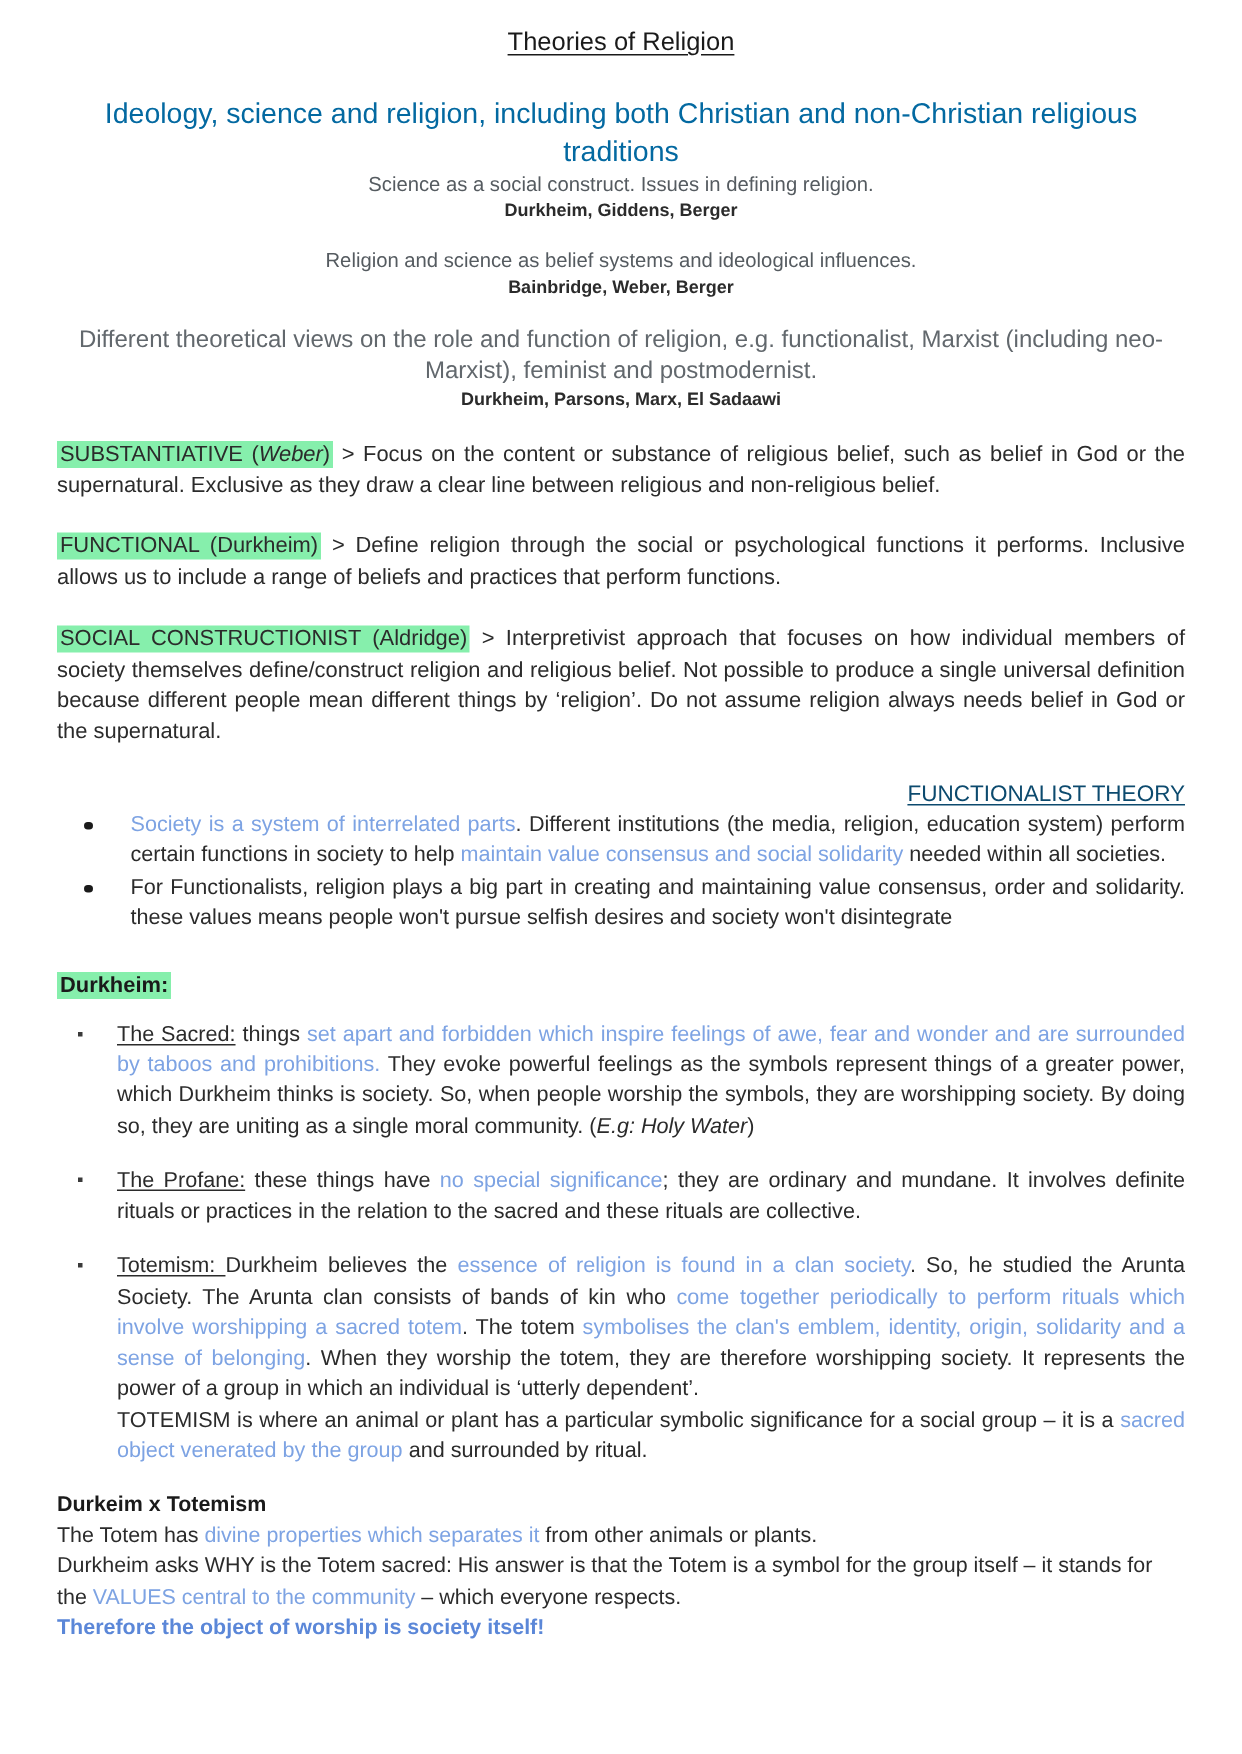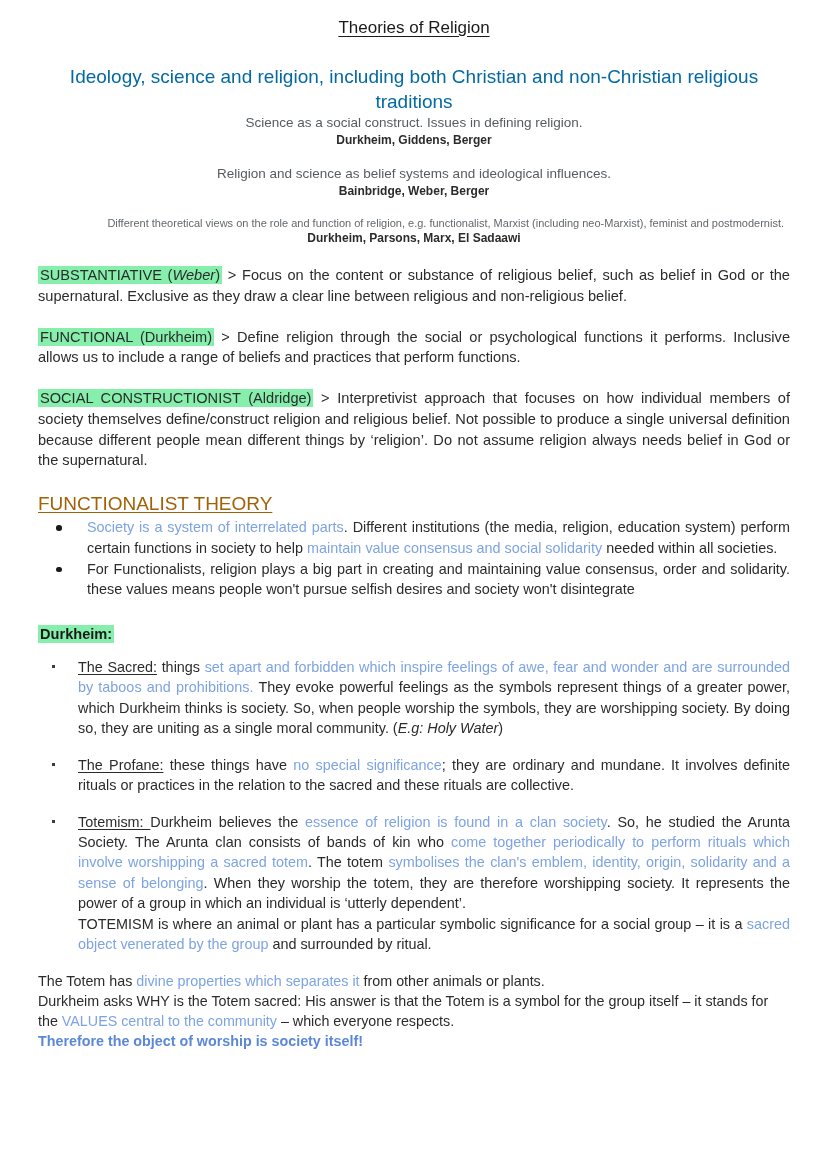--- a/index.html
+++ b/index.html
@@ -30,32 +30,32 @@
     margin-top: 18px;
     text-decoration: underline; text-underline-offset: 3px;
   }
 
   
   .spec { margin-top: 26px; }
   .spec-block { text-align: center; margin-bottom: 18px; }
   .spec-block:last-child { margin-bottom: 0; }
   .spec-line { font-size: 13.5px; color: #555b60; line-height: 1.32; }
   .spec-line.lead { font-size: 19px; color: #0369a1; }
-  .spec-line.small { font-size: 11px; color: #62686d; text-align: right; }
+  .spec-line.small { font-size: 16px; color: #62686d; }
   .spec-names { font-size: 12px; font-weight: bold; color: #2b2b2b; margin-top: 1px; }
 
   
   .def { margin-top: 20px; font-size: 14.6px; line-height: 1.42; text-align: justify; }
   .def:first-of-type { margin-top: 22px; }
   .hl { background: #86efac; padding: 1px 2px; }
   .ital { font-style: italic; }
 
   
   .sec-head {
-    text-align: left; font-size: 19px; color: #a16207;
+    text-align: right; font-size: 15px; color: #0c4a6e;
     margin-top: 22px; margin-bottom: 2px;
     text-decoration: underline; text-underline-offset: 2px;
   }
 
   
   ul.big { list-style: none; margin: 0; padding: 0; }
   ul.big > li {
     position: relative; padding-left: 49px; font-size: 14.4px;
     line-height: 1.42; text-align: justify; margin-bottom: 1px;
   }
@@ -140,18 +140,19 @@
 
     <li><span class="u">The Sacred:</span><span> things </span><span class="blue">set apart and forbidden which inspire feelings of awe, fear and wonder and are surrounded by taboos and prohibitions.</span><span> They evoke powerful feelings as the symbols represent things of a greater power, which Durkheim thinks is society. So, when people worship the symbols, they are worshipping society. By doing so, they are uniting as a single moral community. (</span><span class="ital">E.g: Holy Water</span><span>)</span></li>
 
     <li><span class="u">The Profane:</span><span> these things have </span><span class="blue">no special significance</span><span>; they are ordinary and mundane. It involves definite rituals or practices in the relation to the sacred and these rituals are collective.</span></li>
 
     <li><span class="u">Totemism: </span><span>Durkheim believes the </span><span class="blue">essence of religion is found in a clan society</span><span>. So, he studied the Arunta Society. The Arunta clan consists of bands of kin who </span><span class="blue">come together periodically to perform rituals which involve worshipping a sacred totem</span><span>. The totem </span><span class="blue">symbolises the clan's emblem, identity, origin, solidarity and a sense of belonging</span><span>. When they worship the totem, they are therefore worshipping society. It represents the power of a group in which an individual is ‘utterly dependent’.</span><br><span>TOTEMISM is where an animal or plant has a particular symbolic significance for a social group – it is a </span><span class="blue">sacred object venerated by the group</span><span> and surrounded by ritual.</span></li>
 
   </ul>
 
   <div class="final">
+    <div class="ftitle">Durkeim x Totemism</div>
     <p><span>The Totem has </span><span class="blue">divine properties which separates it</span><span> from other animals or plants.</span></p>
     <p><span>Durkheim asks WHY is the Totem sacred: His answer is that the Totem is a symbol for the group itself – it stands for the </span><span class="blue">VALUES central to the community</span><span> – which everyone respects.</span></p>
     <p class="blue-strong">Therefore the object of worship is society itself!</p>
   </div>
 
 </div>
 
 </body></html>

